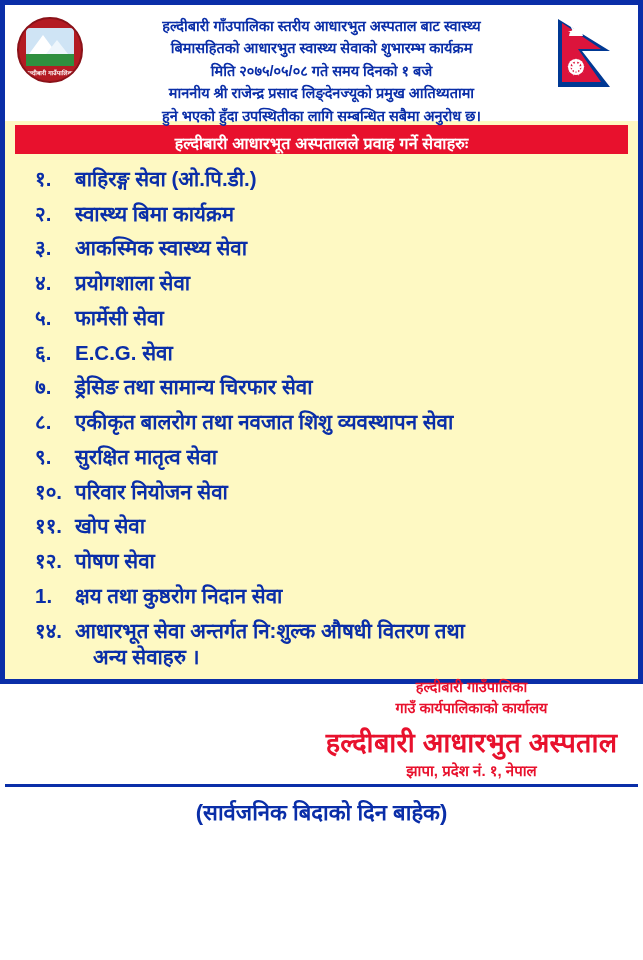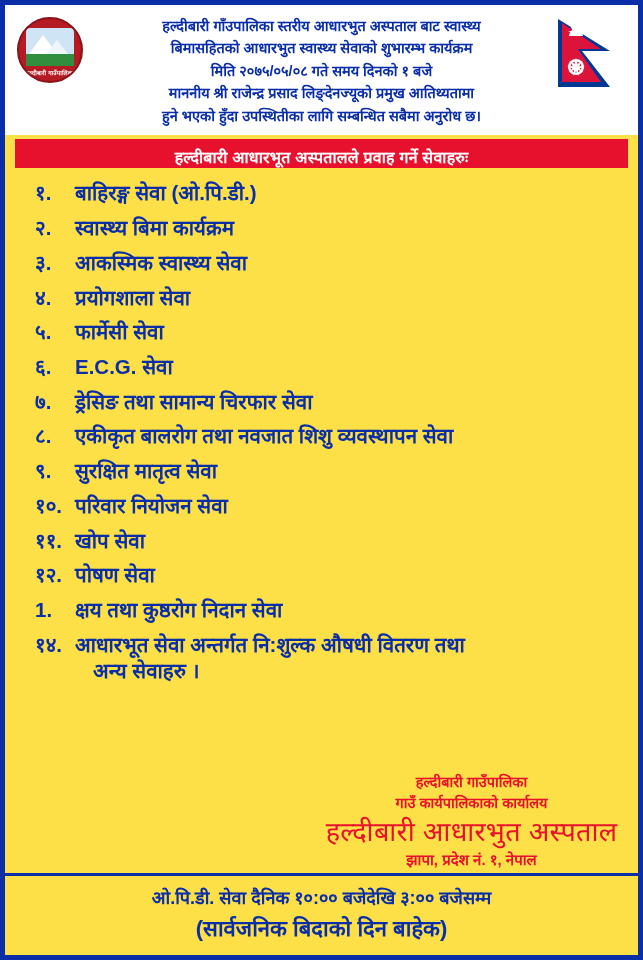--- a/index.html
+++ b/index.html
@@ -9,22 +9,22 @@
   body {
     width: 643px;
     height: 960px;
     background: #ffffff;
     font-family: "Liberation Sans", sans-serif;
     overflow: hidden;
   }
   .poster {
     position: relative;
     width: 643px;
-    height: 960px;
-    background: #fde047;
+    height: 684px;
+    background: #fef9c3;
     box-sizing: border-box;
     border: 5px solid #0a2ea8;
     display: flex;
     flex-direction: column;
   }
   
   .header {
     position: relative;
     background: #ffffff;
     padding: 10px 8px 8px 8px;
@@ -142,23 +142,23 @@
     padding: 2px 14px 4px 14px;
     margin-top: -4px;
   }
   .sign .l1, .sign .l2 {
     font-size: 14.5px;
     font-weight: bold;
     line-height: 1.45;
   }
   .sign .big {
     font-size: 27px;
-    font-weight: normal;
+    font-weight: bold;
     line-height: 1.2;
-    margin: 2px 0 1px 0;
+    margin: 8px 0 1px 0;
     letter-spacing: .3px;
   }
   .sign .l4 {
     font-size: 15px;
     font-weight: bold;
   }
   .sign-wrap {
     position: relative;
     padding-left: 300px;
   }
@@ -287,17 +287,16 @@
   <div class="sign-wrap">
     <div class="sign">
       <div class="l1">हल्दीबारी गाउँपालिका</div>
       <div class="l2">गाउँ कार्यपालिकाको कार्यालय</div>
       <div class="big">हल्दीबारी आधारभुत अस्पताल</div>
       <div class="l4">झापा, प्रदेश नं. १, नेपाल</div>
     </div>
   </div>
 
   <div class="footer">
-    <div class="f1">ओ.पि.डी. सेवा दैनिक १०:०० बजेदेखि ३:०० बजेसम्म</div>
     <div class="f2">(सार्वजनिक बिदाको दिन बाहेक)</div>
   </div>
 
 </div>
 
 </body></html>

